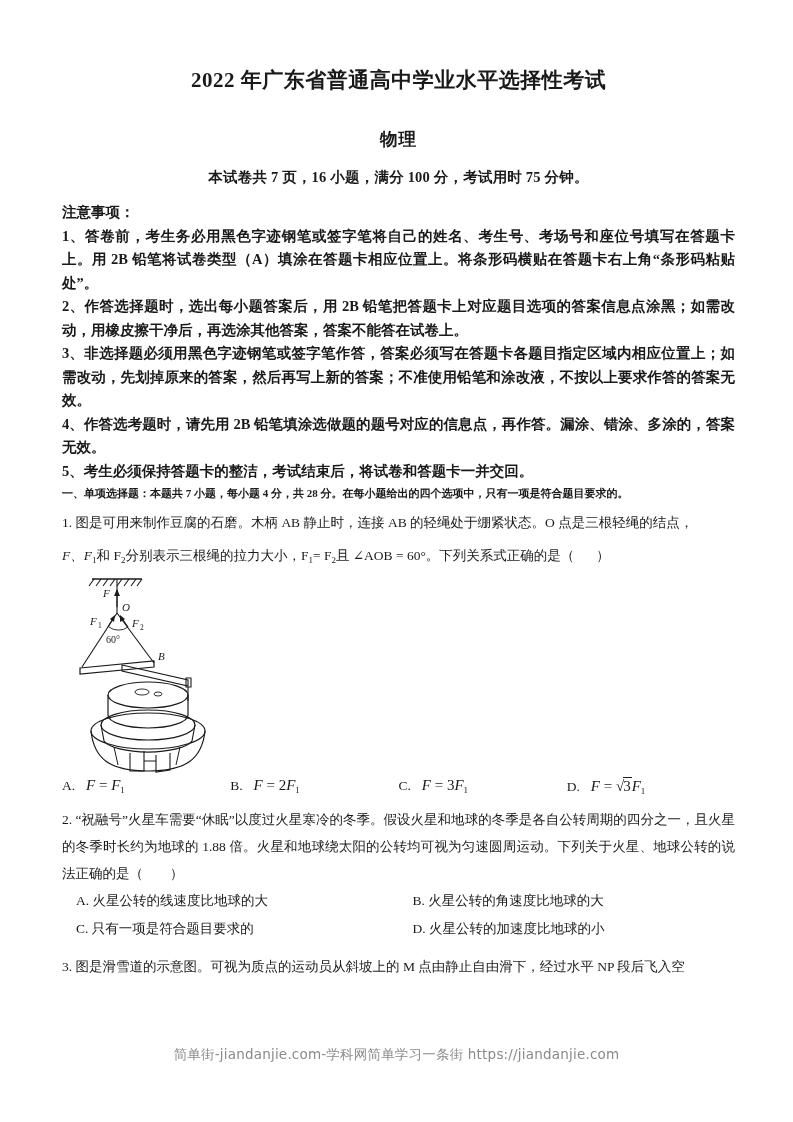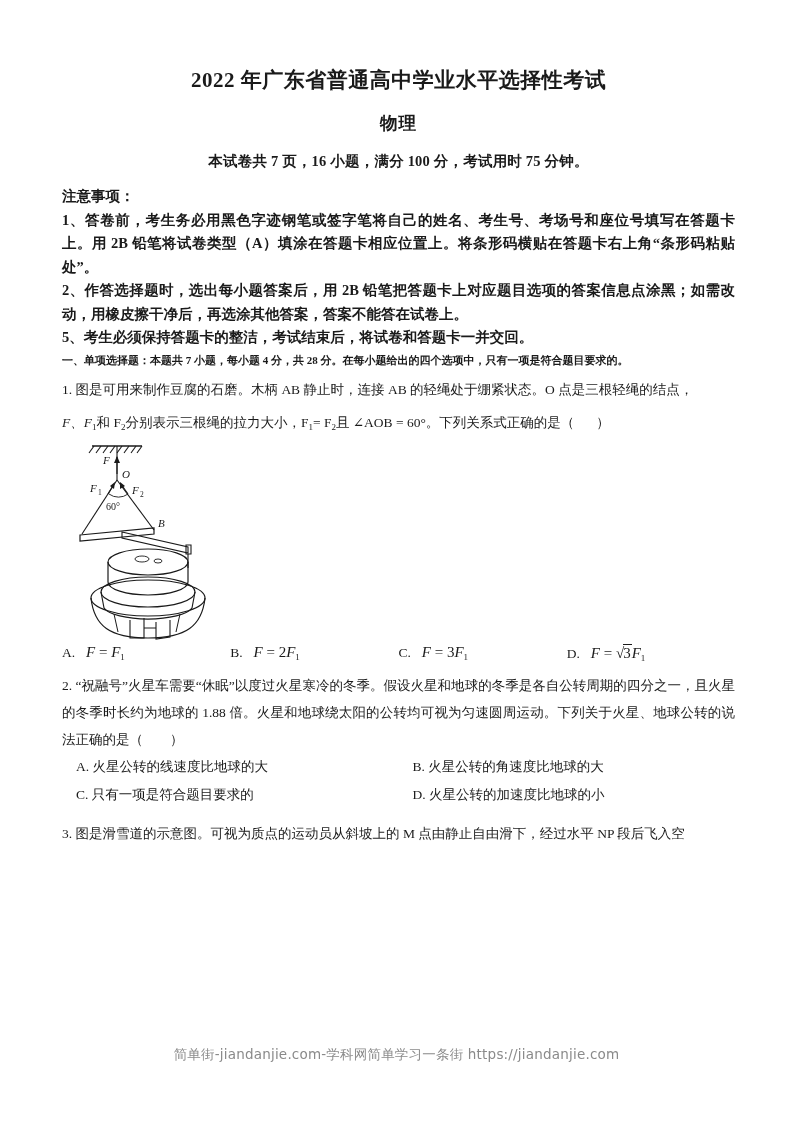--- a/index.html
+++ b/index.html
@@ -35,21 +35,21 @@
     font-weight: bold;
     font-size: 21px;
     letter-spacing: 0.5px;
     margin-top: 66px;
     line-height: 1.4;
   }
   .doc-subject {
     text-align: center;
     font-weight: bold;
     font-size: 17.5px;
-    margin-top: 16px;
+    margin-top: 32px;
     letter-spacing: 1px;
   }
   .doc-meta {
     text-align: center;
     font-weight: bold;
     font-size: 14.5px;
     margin-top: 17px;
     letter-spacing: 0.2px;
   }
 
@@ -163,20 +163,22 @@
   <div class="content">
 
     <div class="doc-title">2022 年广东省普通高中学业水平选择性考试</div>
     <div class="doc-subject">物理</div>
     <div class="doc-meta">本试卷共 7 页，16 小题，满分 100 分，考试用时 75 分钟。</div>
 
     <div class="notice">
       <div class="notice-title">注意事项：</div>
       <div class="notice-item">1、答卷前，考生务必用黑色字迹钢笔或签字笔将自己的姓名、考生号、考场号和座位号填写在答题卡上。用 2B 铅笔将试卷类型（A）填涂在答题卡相应位置上。将条形码横贴在答题卡右上角“条形码粘贴处”。</div>
       <div class="notice-item">2、作答选择题时，选出每小题答案后，用 2B 铅笔把答题卡上对应题目选项的答案信息点涂黑；如需改动，用橡皮擦干净后，再选涂其他答案，答案不能答在试卷上。</div>
+      <div class="notice-item">3、非选择题必须用黑色字迹钢笔或签字笔作答，答案必须写在答题卡各题目指定区域内相应位置上；如需改动，先划掉原来的答案，然后再写上新的答案；不准使用铅笔和涂改液，不按以上要求作答的答案无效。</div>
+      <div class="notice-item">4、作答选考题时，请先用 2B 铅笔填涂选做题的题号对应的信息点，再作答。漏涂、错涂、多涂的，答案无效。</div>
       <div class="notice-item">5、考生必须保持答题卡的整洁，考试结束后，将试卷和答题卡一并交回。</div>
     </div>
 
     <div class="section-head">一、单项选择题：本题共 7 小题，每小题 4 分，共 28 分。在每小题给出的四个选项中，只有一项是符合题目要求的。</div>
 
     <div class="question">
       <span>1.</span>
       <span>图是可用来制作豆腐的石磨。木柄 AB 静止时，连接 AB 的轻绳处于绷紧状态。O 点是三根轻绳的结点，</span>
     </div>
     <div class="question" style="margin-top:6px">

